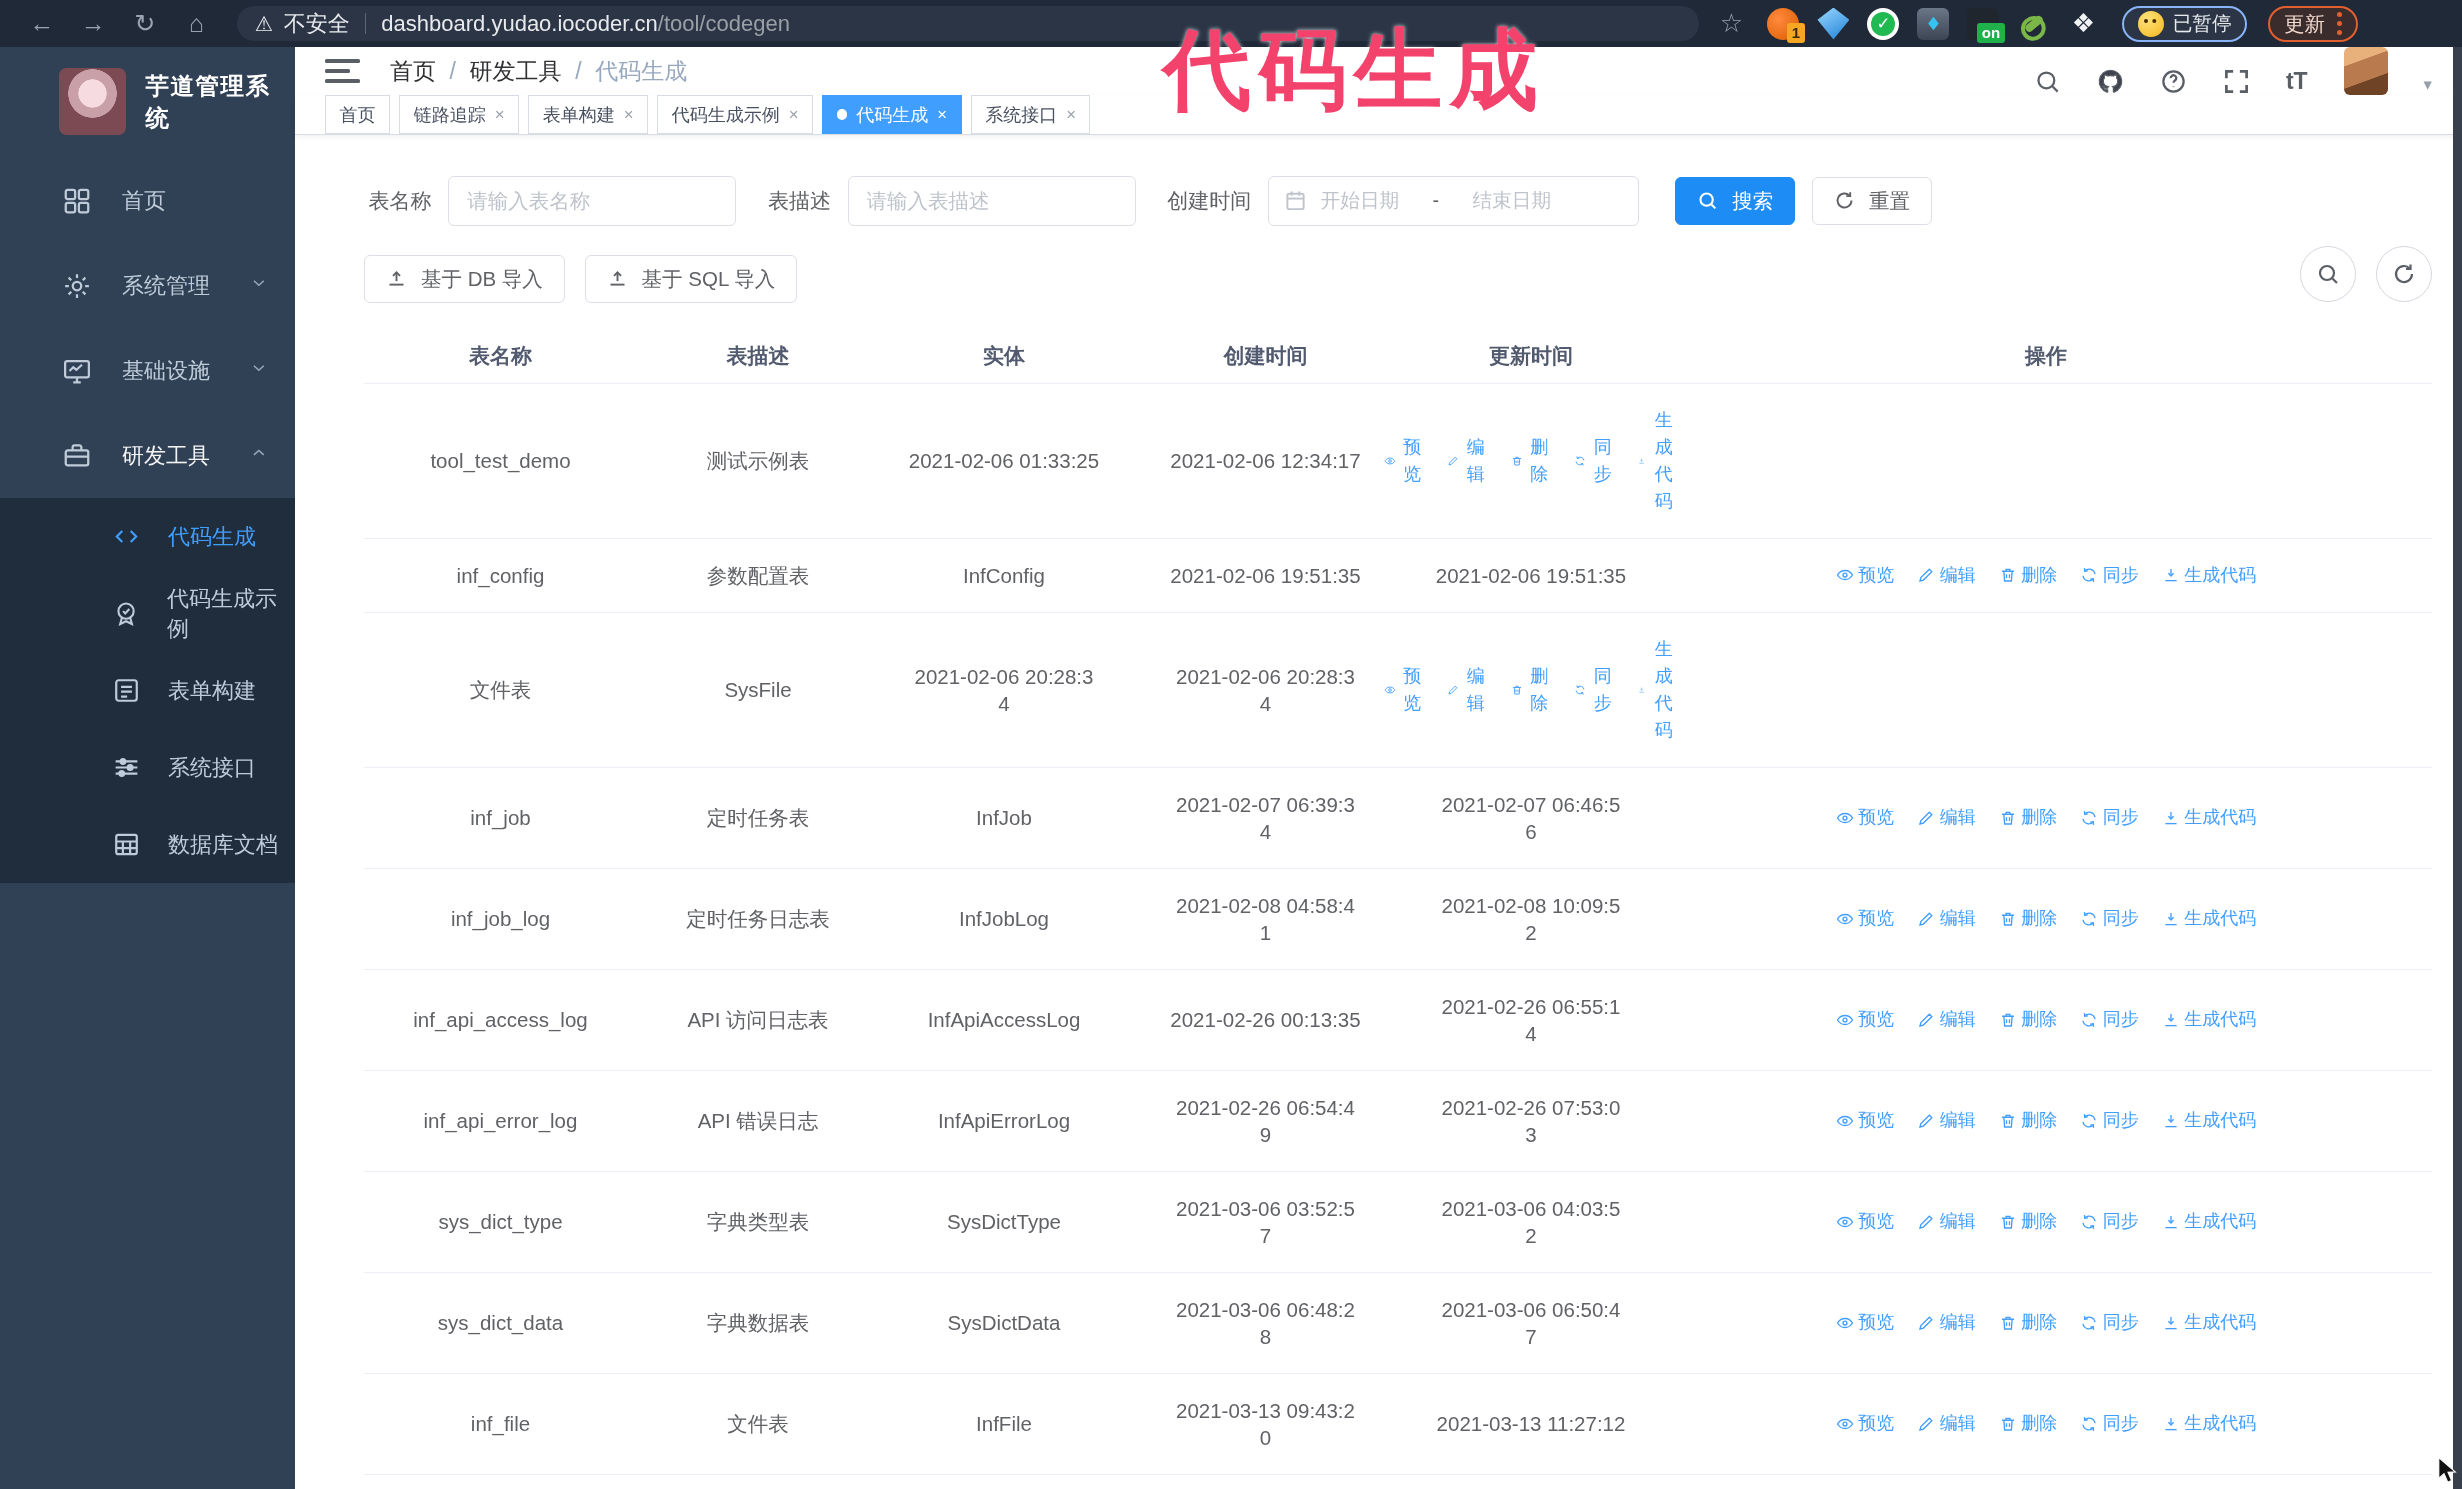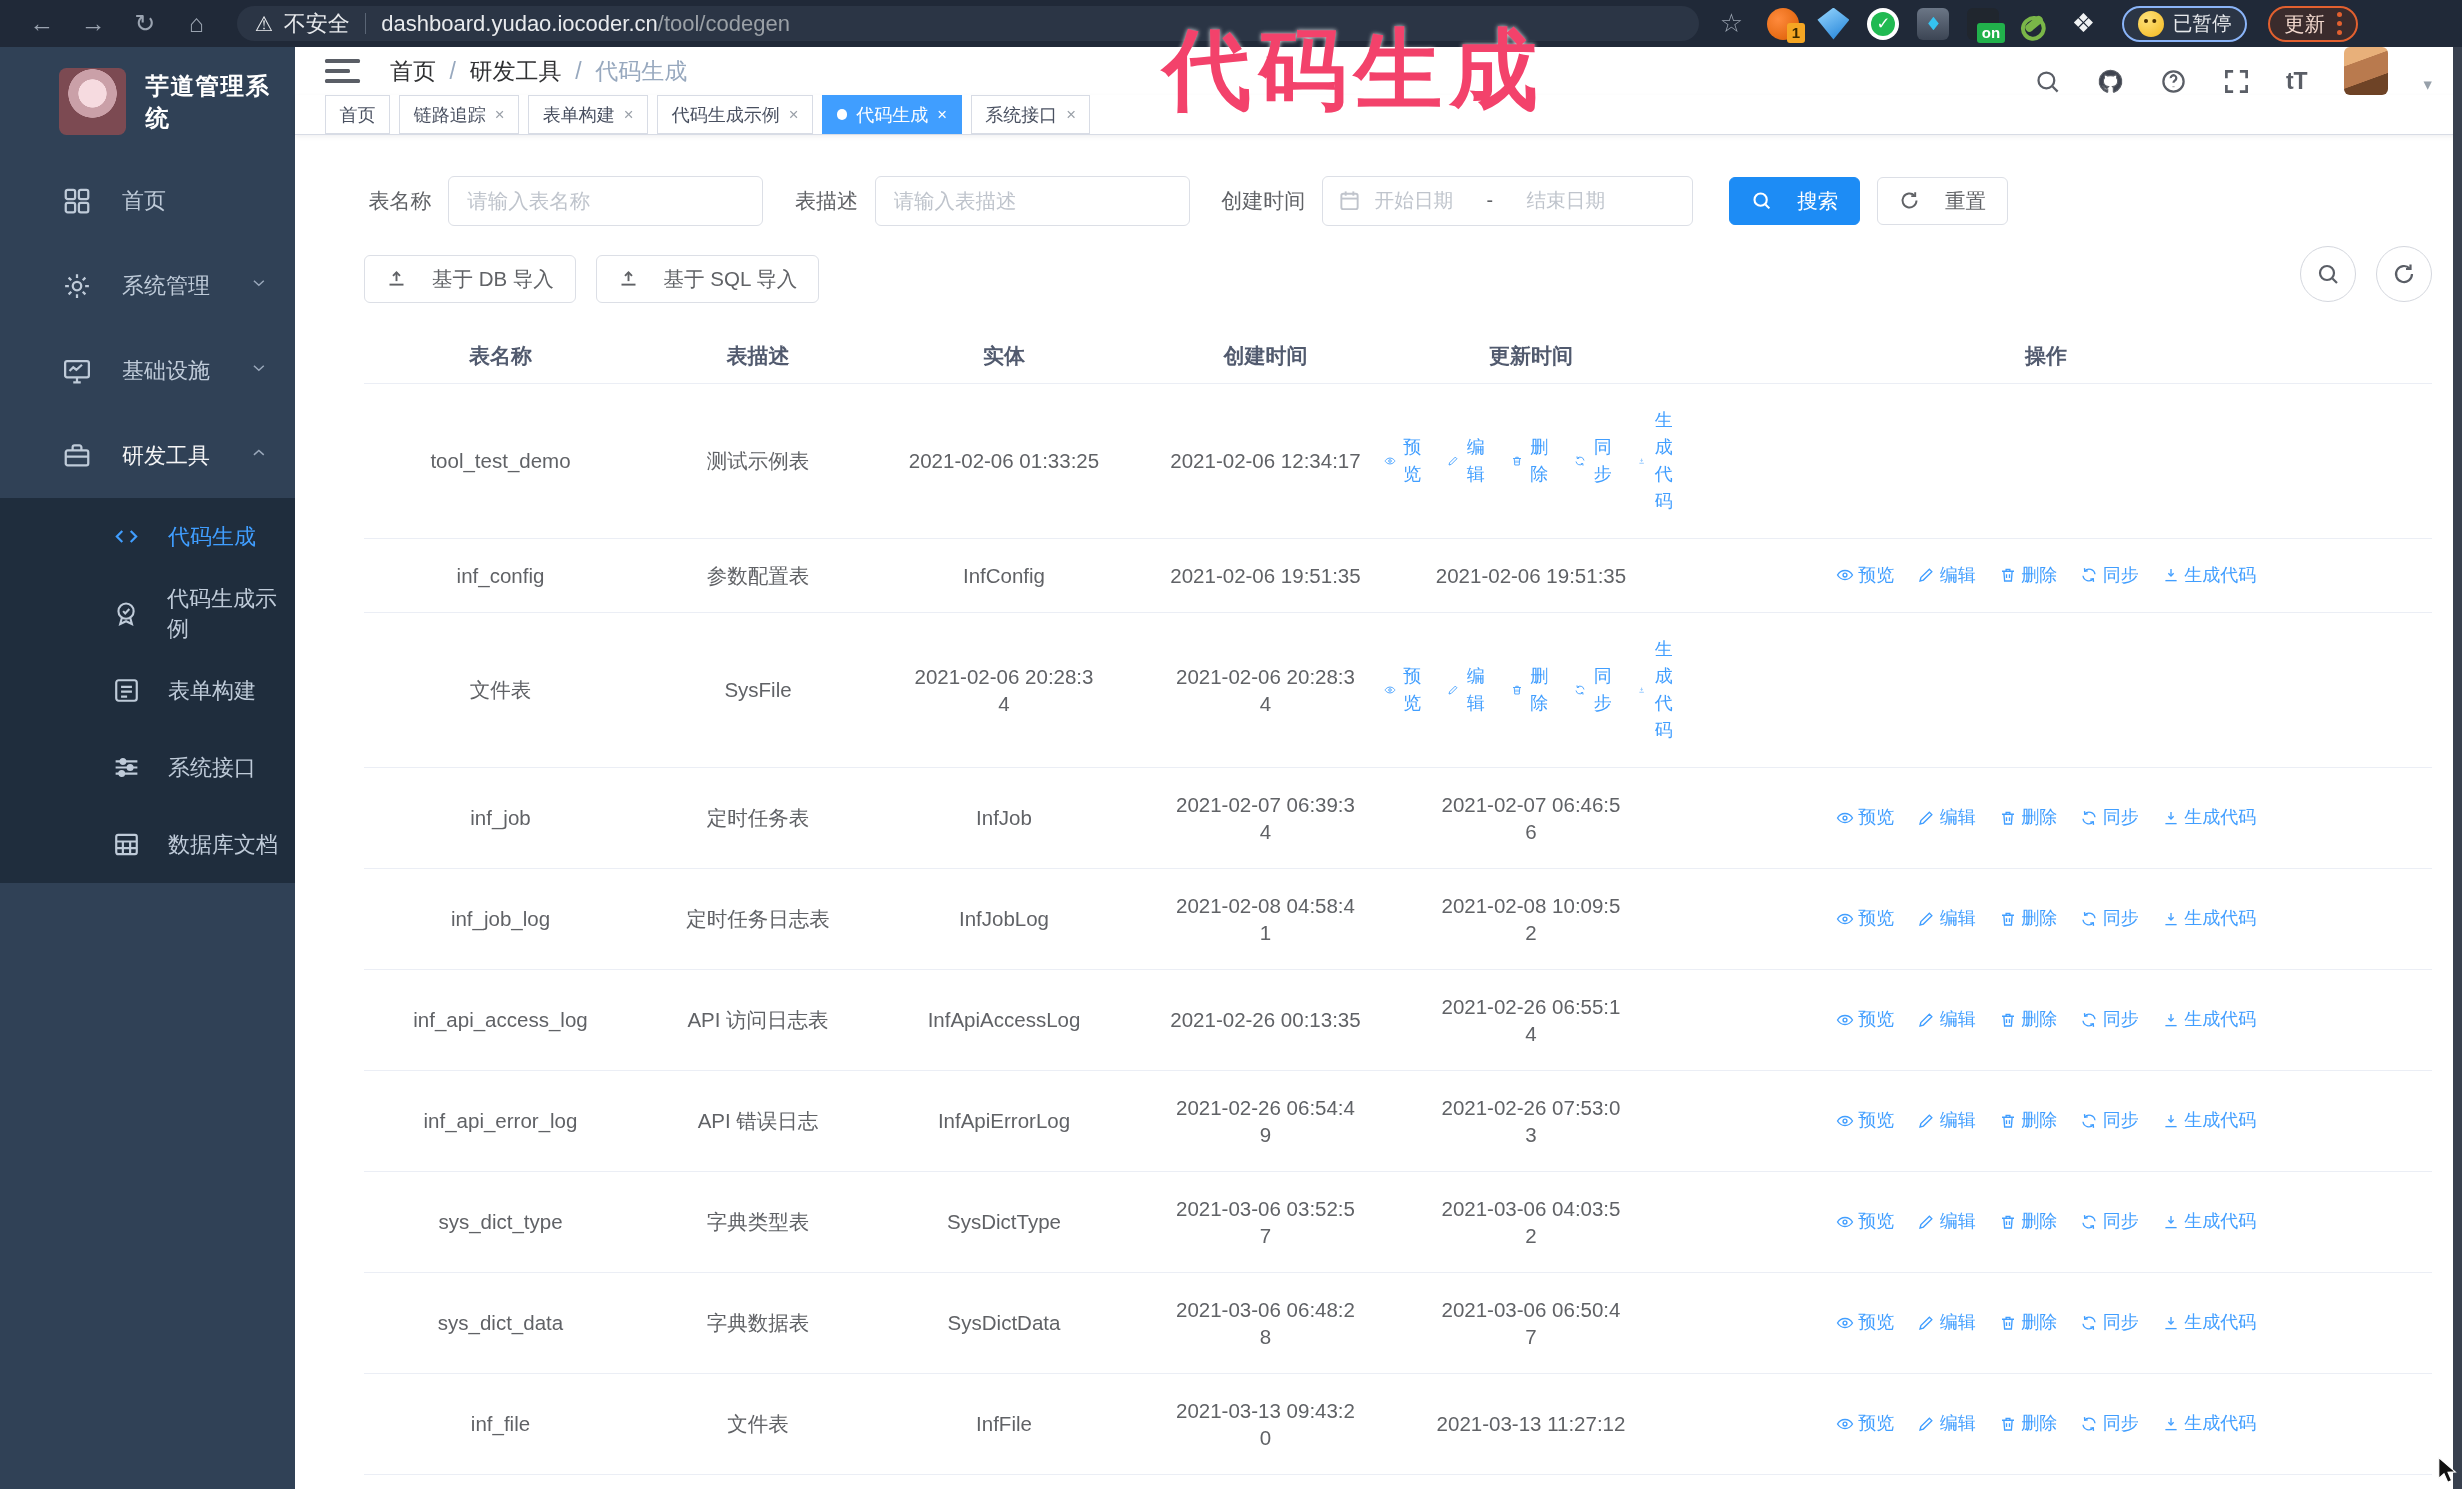--- a/index.html
+++ b/index.html
@@ -78,25 +78,25 @@
   .tag .x { font-size:16.7px; color:#9aa0a8; }
   .tag.active { background:#409eff; border-color:#409eff; color:#fff; }
   .tag.active .x { color:#fff; }
   .dot { width:10.6px; height:10.6px; border-radius:50%; background:#fff; }
 
   
   .content { flex:1; padding:13.6px 30px 0; position:relative;margin-left:39px; }
   .filters { display:flex; align-items:center; gap:16.7px; margin-top:27px; flex-wrap:nowrap; }
   .filters label { font-size:21px; color:#606266; margin-left:15px; }
   .filters label:first-child { margin-left:4.5px; }
-  .inp { width:315px; height:50px; border:1.5px solid #dcdfe6; border-radius:6px; padding:0 18px; font-size:20.5px; color:#606266; font-family:inherit; }
+  .inp { width:288px; height:50px; border:1.5px solid #dcdfe6; border-radius:6px; padding:0 18px; font-size:20.5px; color:#606266; font-family:inherit; }
   .inp::placeholder { color:#bfc4cc; }
   .date-range { width:371px; height:50px; border:1.5px solid #dcdfe6; border-radius:6px; display:flex; align-items:center; gap:13.6px; padding:0 15px; color:#bfc4cc; font-size:19.7px; }
   .date-range svg { width:23px; height:23px; stroke:#c0c4cc; }
-  .btn { height:48px; border-radius:6px; border:1.5px solid #dcdfe6; background:#fff; color:#606266; font-size:20.5px; display:flex; align-items:center; gap:25px; padding:0 21px; cursor:pointer; font-family:inherit; }
+  .btn { height:48px; border-radius:6px; border:1.5px solid #dcdfe6; background:#fff; color:#606266; font-size:20.5px; display:flex; align-items:center; gap:14px; padding:0 21px; cursor:pointer; font-family:inherit; }
   .btn svg { width:21px; height:21px; stroke:currentColor; }
   .btn.primary { background:#1d8cf5; border-color:#1d8cf5; color:#fff; margin-left:19.7px; }
   .toolbar { display:flex; align-items:center; gap:19.7px; margin-top:29px; }
   .round-btns { position:absolute; right:30px; top:111px; display:flex; gap:19.7px; }
   .round-btn { width:56px; height:56px; border-radius:50%; border:1.5px solid #d4d7de; background:#fff; display:flex; align-items:center; justify-content:center; cursor:pointer; }
   .round-btn svg { width:24px; height:24px; stroke:#5a5e66; }
 
   
   .table { margin-top:26px; width:100%; font-size:20.5px; color:#606266; }
   .trow { display:grid; grid-template-columns:273px 242px 250px 273px 258px 1fr; border-bottom:1.5px solid #ebeef5; align-items:center; }

